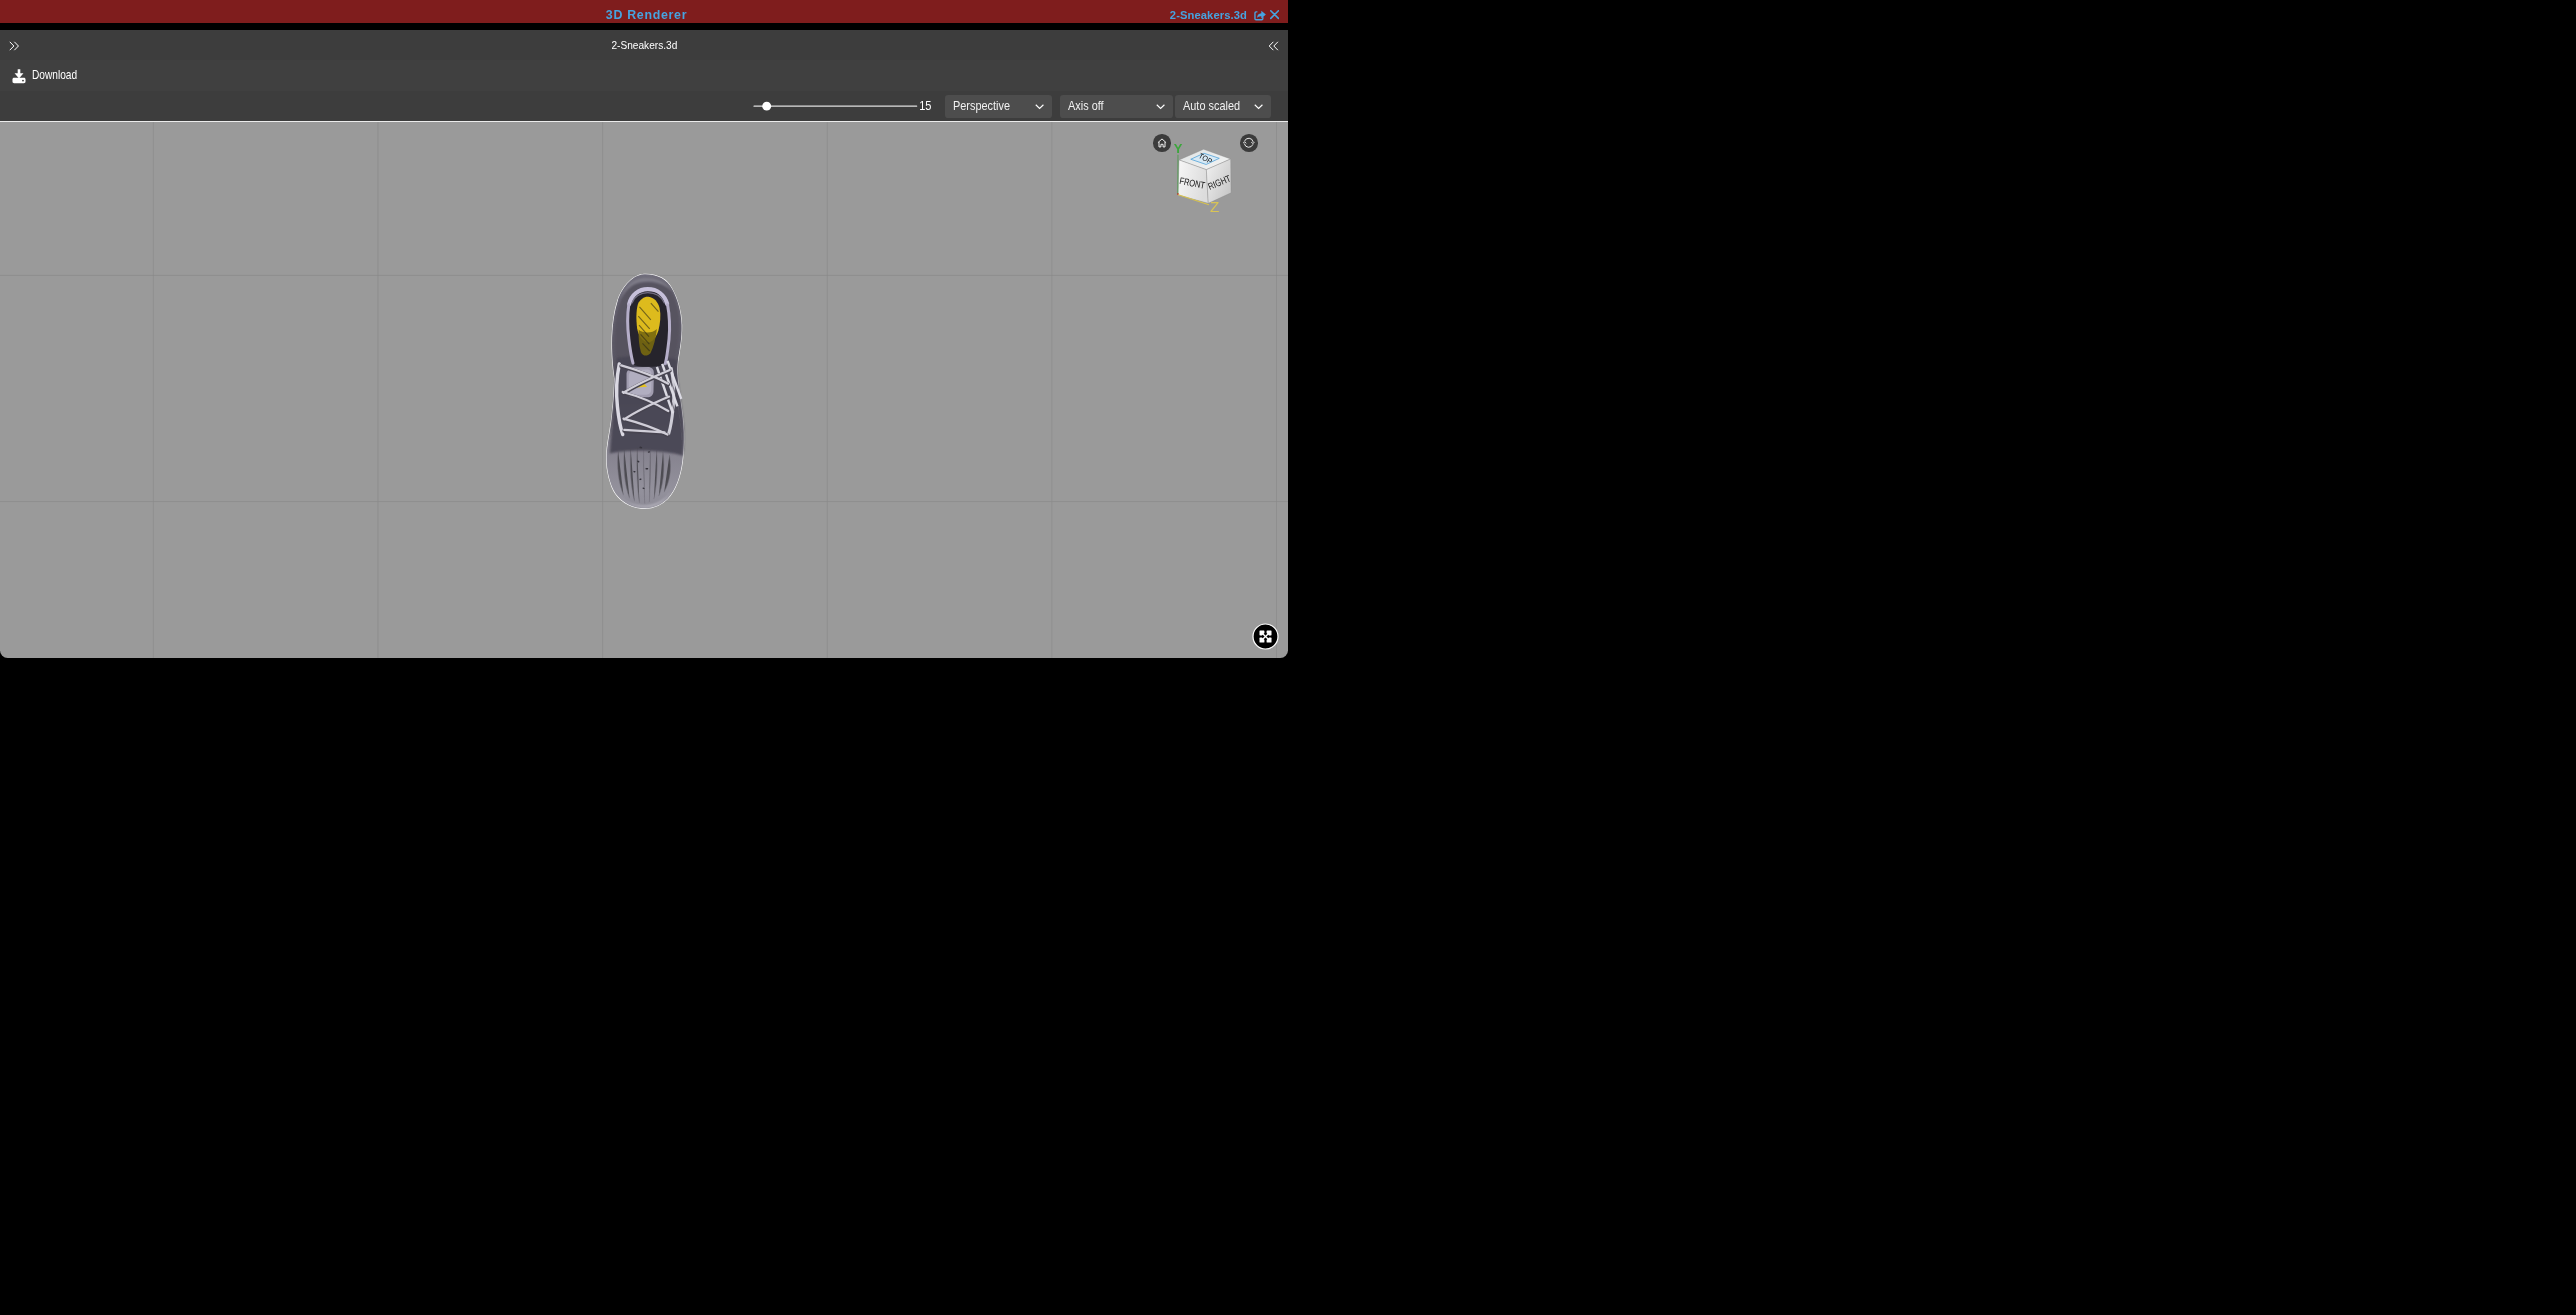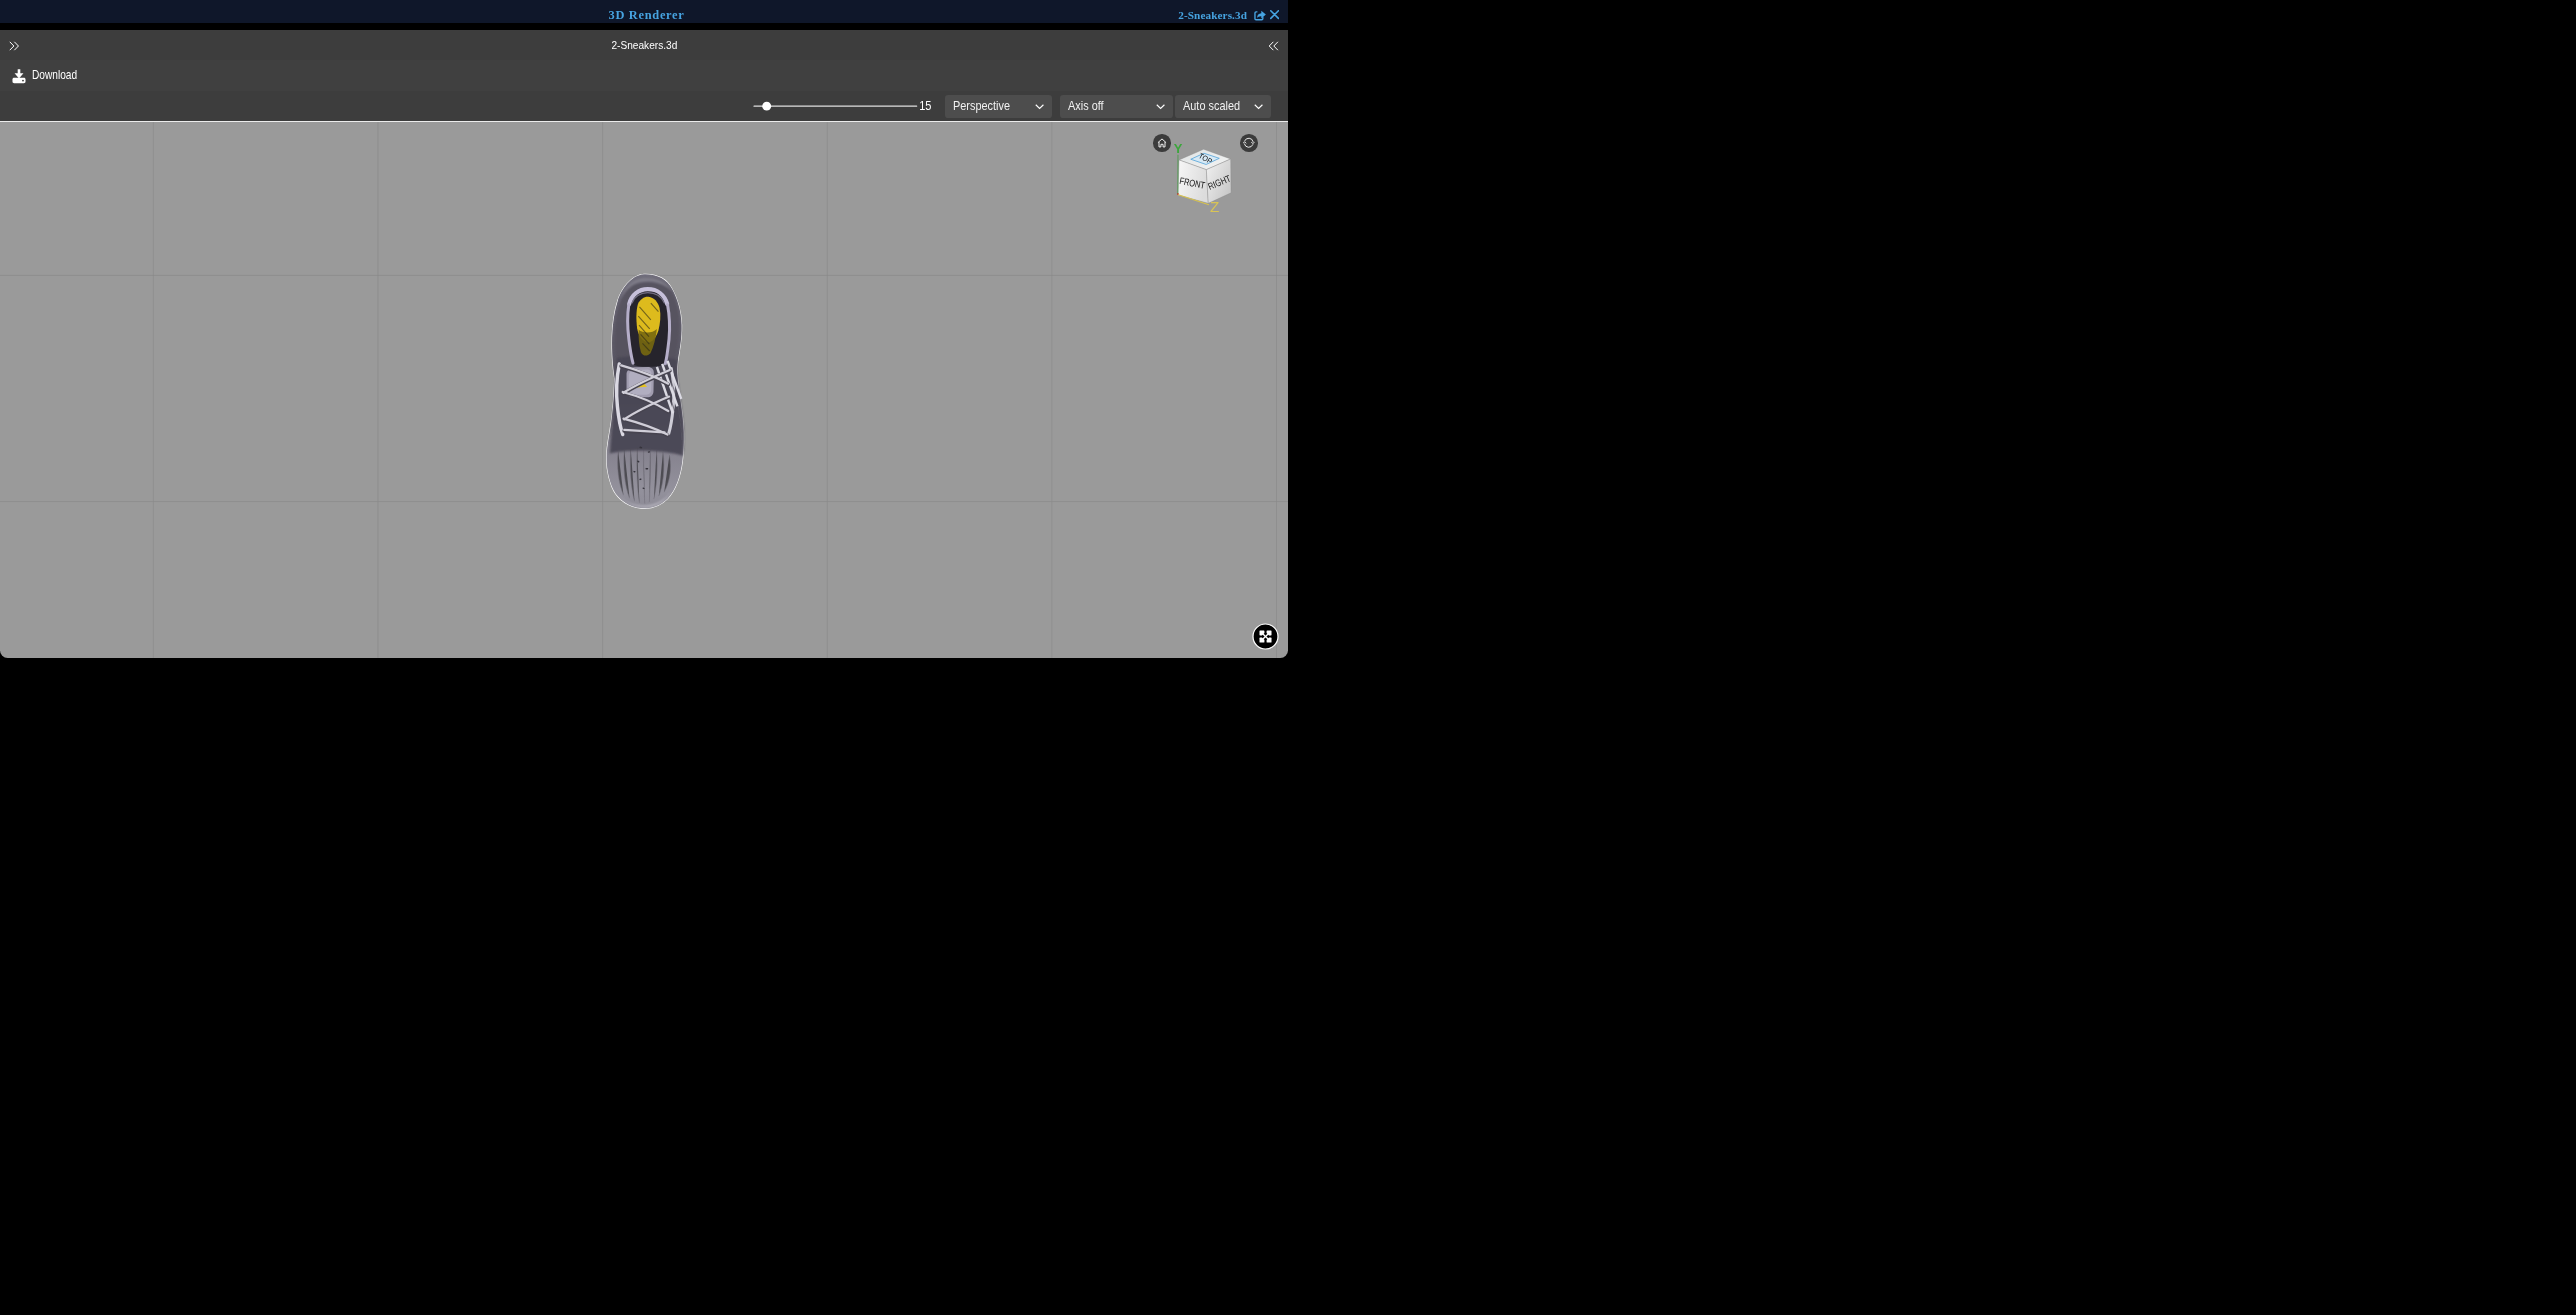--- a/index.html
+++ b/index.html
@@ -1,18 +1,18 @@
 <!DOCTYPE html>
 <html style="font-size:12.3px"><head>
 <meta charset="utf-8">
 <style>
   * { margin:0; padding:0; box-sizing:border-box; }
   html,body { width:1288px; height:658px; background:#000; overflow:hidden;
     font-family:"Liberation Sans", sans-serif; }
-  .row1 { position:absolute; left:0; top:0; width:1288px; height:23px; background:#0f172a;font-family:Liberation Serif, serif; }
+  .row1 { position:absolute; left:0; top:0; width:1288px; height:23px; background:#7f1d1d; }
   .row1 .title { position:absolute; left:0; right:0; top:0; height:29.5px; line-height:30px;
     text-align:center; color:#46a3e0; font-size:12.4px; font-weight:bold; letter-spacing:0.7px; text-indent:5px; }
   .narrow { display:inline-block; transform:scaleX(0.82); transform-origin:center; }
   .narrowL { display:inline-block; transform:scaleX(0.82); transform-origin:left center; }
   .narrowR { display:inline-block; transform:scaleX(0.85); transform-origin:right center; }
   .row1 .fname { position:absolute; right:41px; top:0; height:29.5px; line-height:30px;
     color:#46a3e0; font-size:11.2px; font-weight:bold; letter-spacing:0.1px; }
   .row2 { position:absolute; left:0; top:29.5px; width:1288px; height:31px; background:#3d3d3d; }
   .row2 .title { position:absolute; left:0; right:0; top:0; height:31px; line-height:31px;
     text-align:center; color:#fff; font-size:11.5px; }

